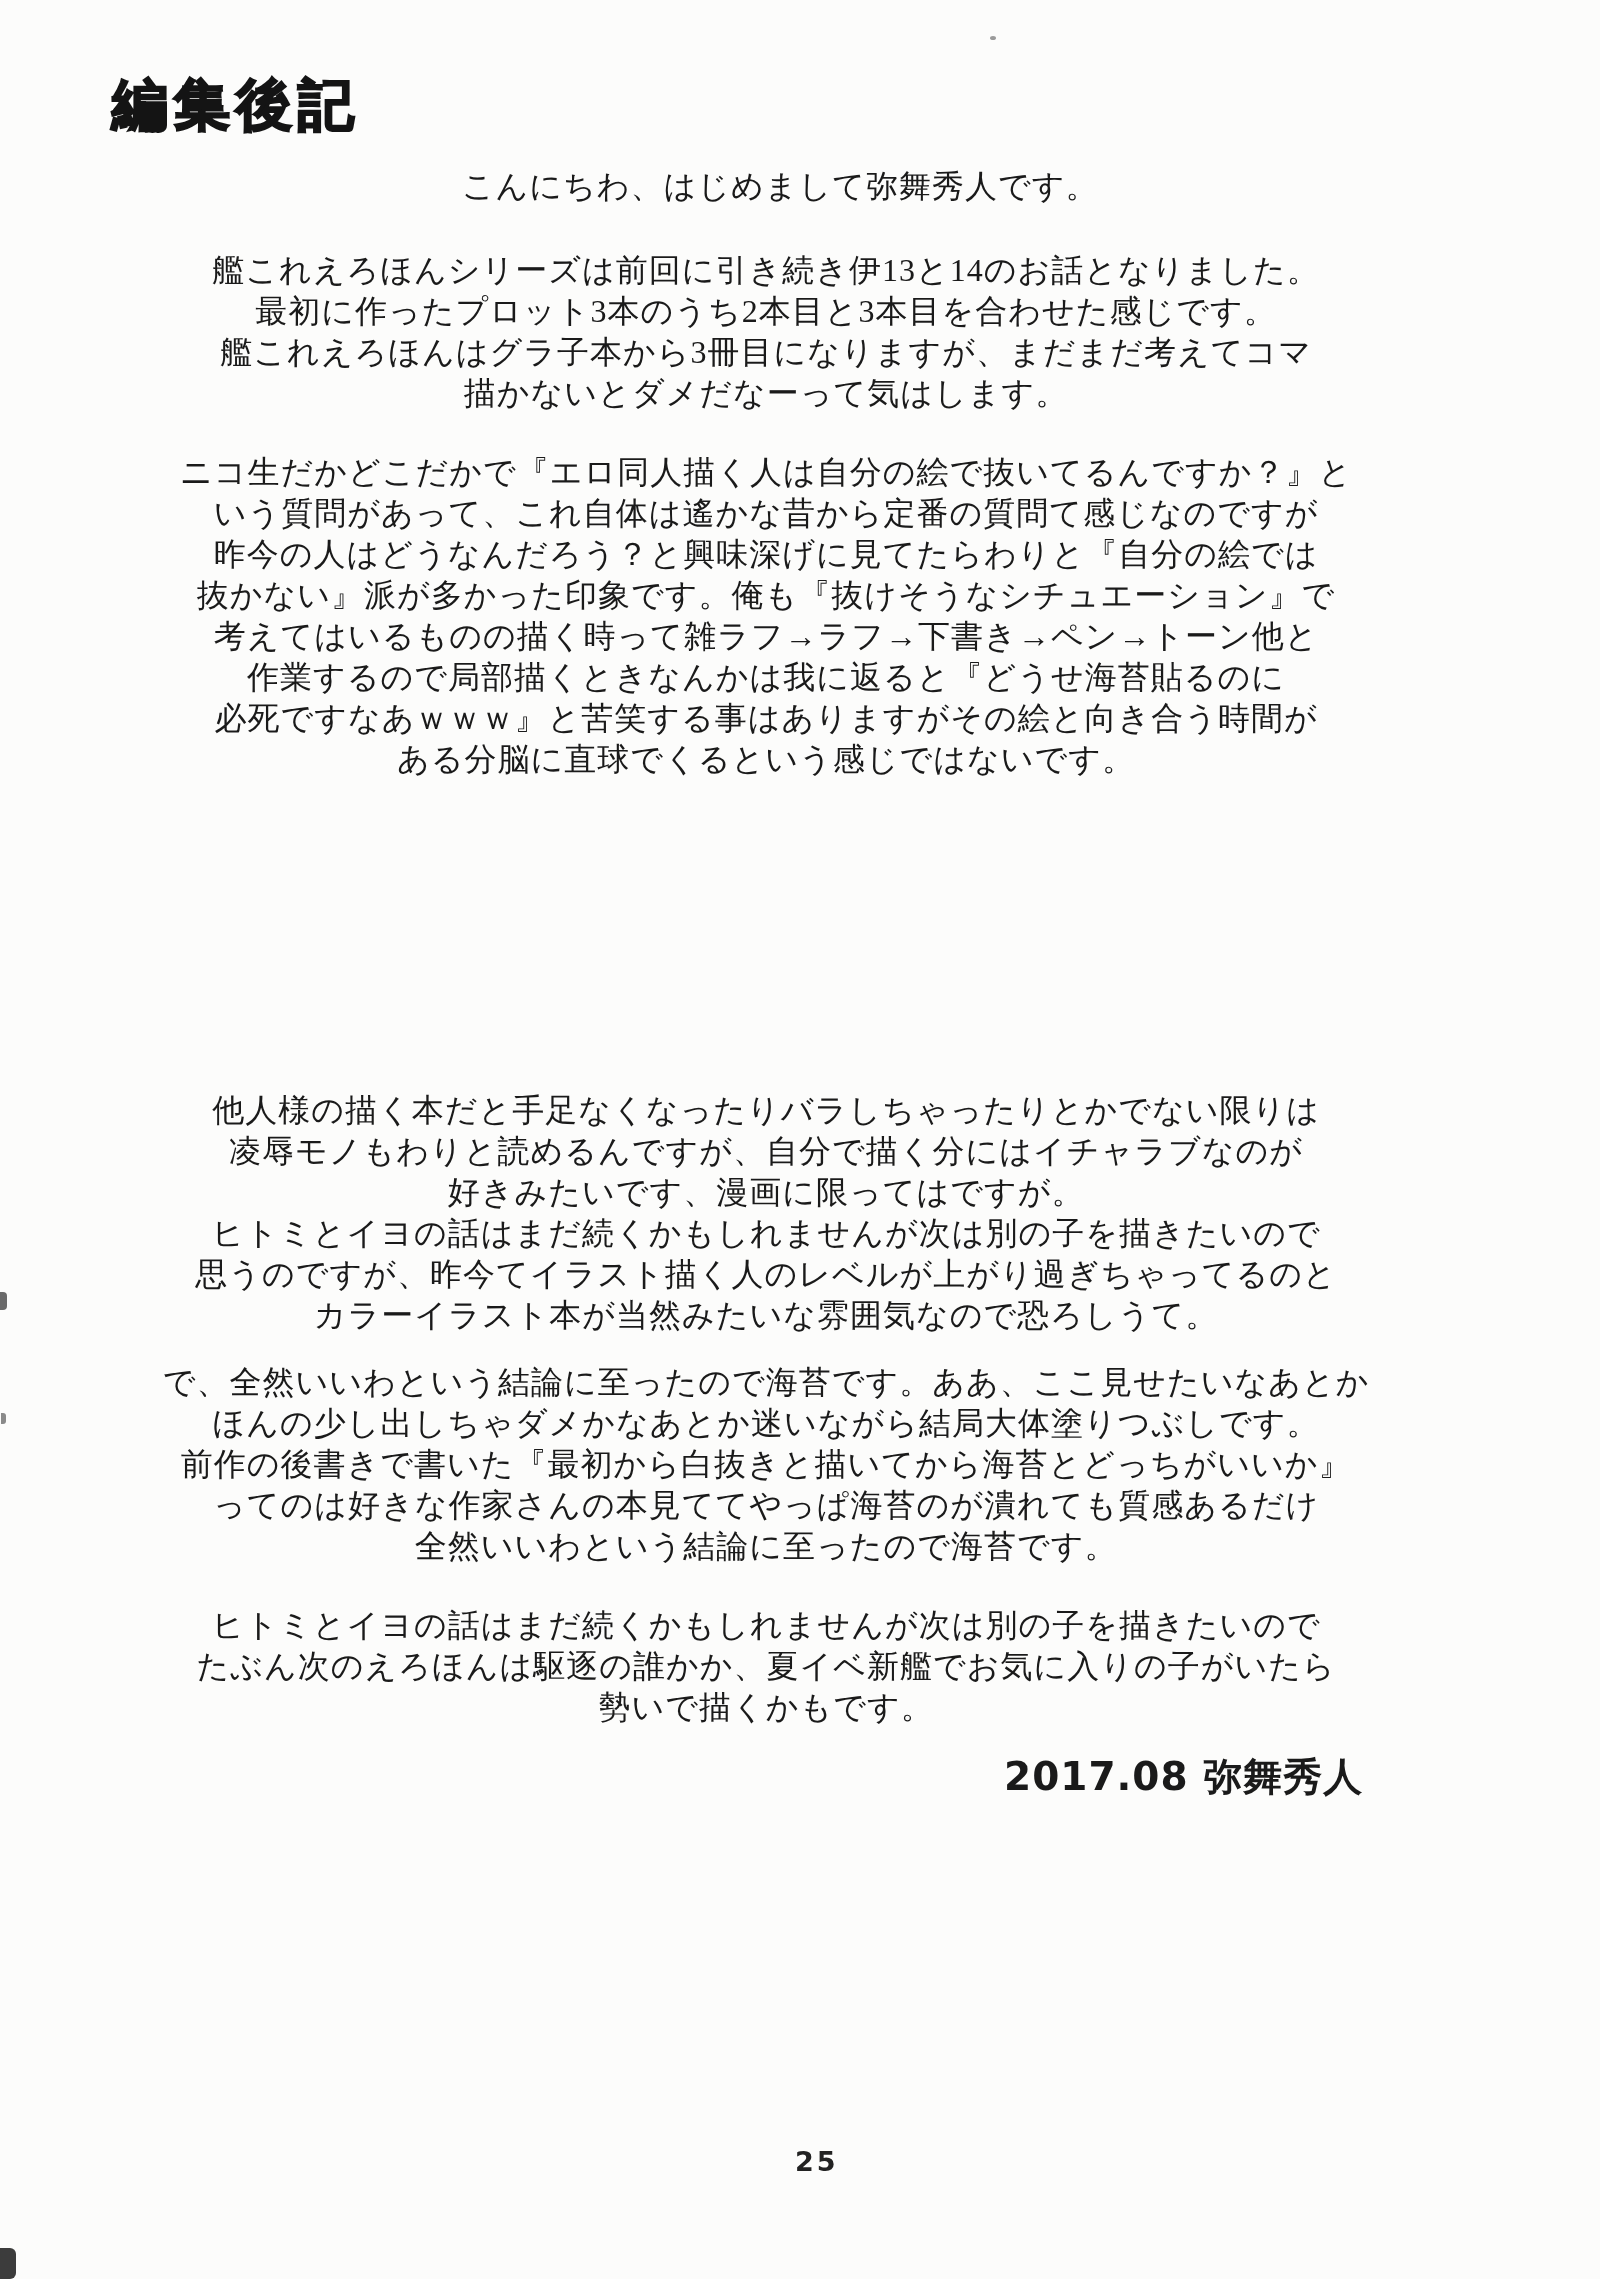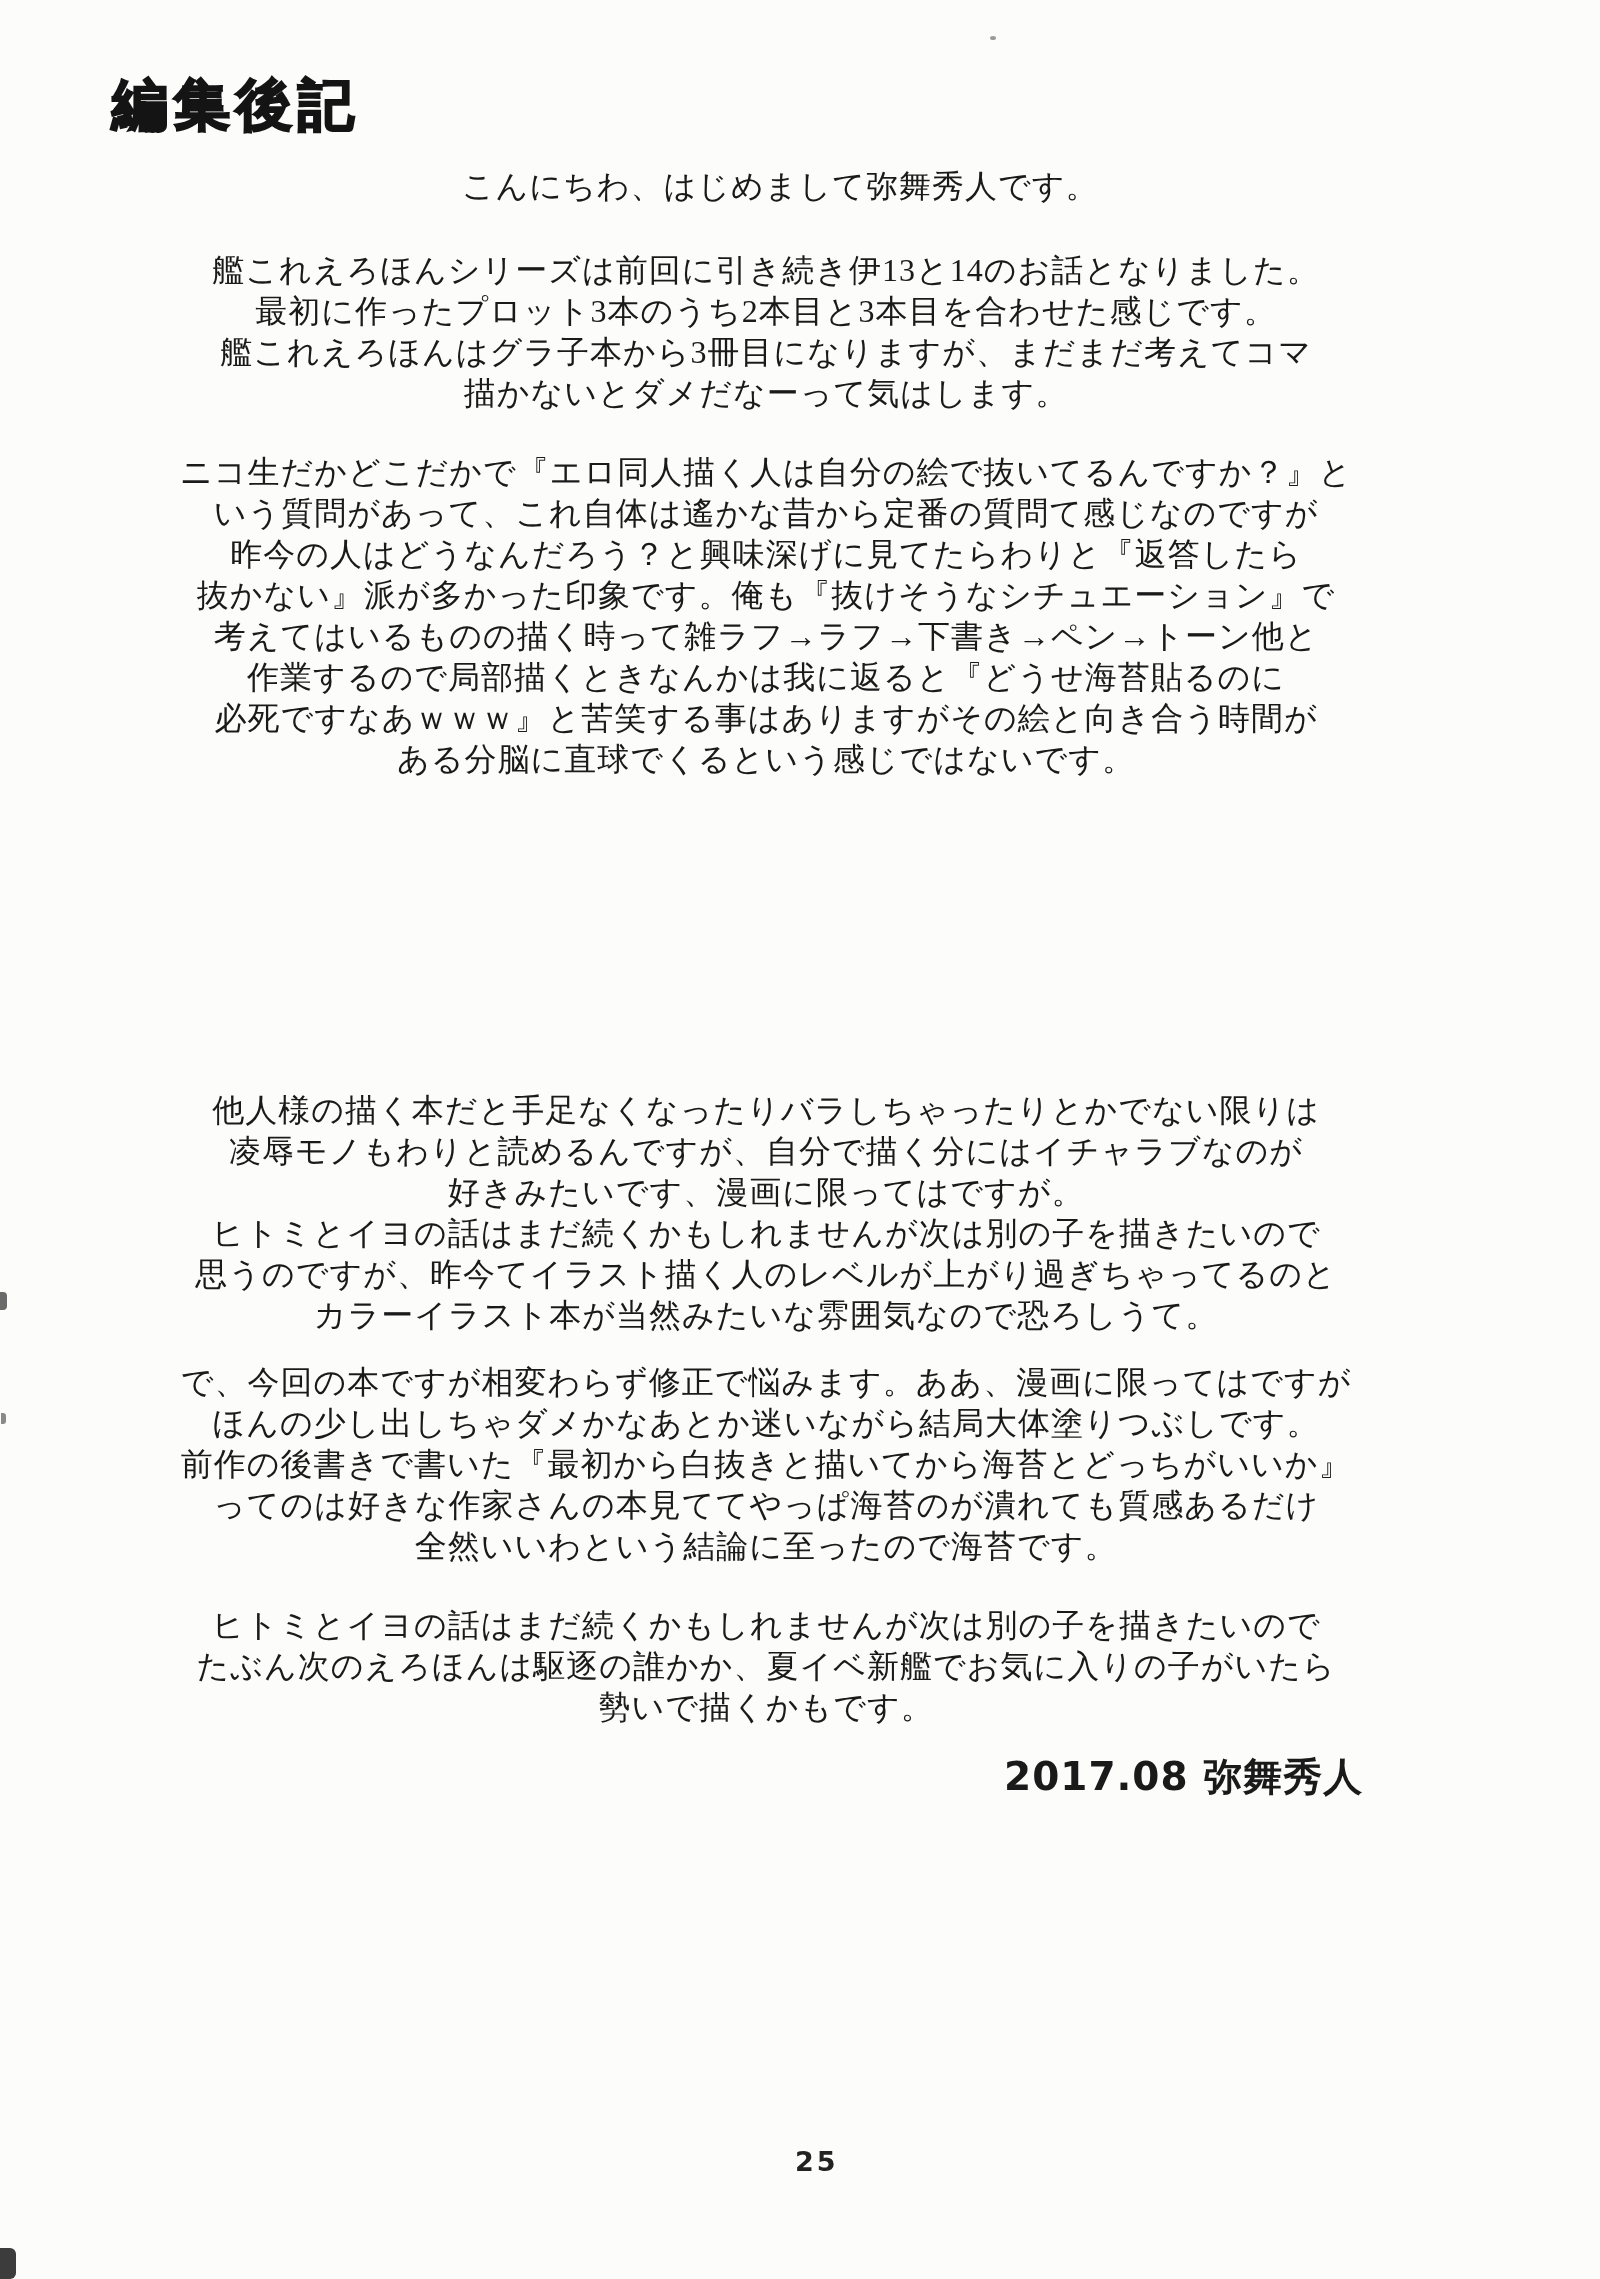--- a/index.html
+++ b/index.html
@@ -92,40 +92,40 @@
   <p class="para" style="top:250px">
     <span class="line">艦これえろほんシリーズは前回に引き続き伊13と14のお話となりました。</span>
     <span class="line">最初に作ったプロット3本のうち2本目と3本目を合わせた感じです。</span>
     <span class="line">艦これえろほんはグラ子本から3冊目になりますが、まだまだ考えてコマ</span>
     <span class="line">描かないとダメだなーって気はします。</span>
   </p>
 
   <p class="para" style="top:452px">
     <span class="line">ニコ生だかどこだかで『エロ同人描く人は自分の絵で抜いてるんですか？』と</span>
     <span class="line">いう質問があって、これ自体は遙かな昔から定番の質問て感じなのですが</span>
-    <span class="line">昨今の人はどうなんだろう？と興味深げに見てたらわりと『返答したら</span>
+    <span class="line">昨今の人はどうなんだろう？と興味深げに見てたらわりと『自分の絵では</span>
     <span class="line">抜かない』派が多かった印象です。俺も『抜けそうなシチュエーション』で</span>
     <span class="line">考えてはいるものの描く時って雑ラフ→ラフ→下書き→ペン→トーン他と</span>
     <span class="line">作業するので局部描くときなんかは我に返ると『どうせ海苔貼るのに</span>
     <span class="line">必死ですなあｗｗｗ』と苦笑する事はありますがその絵と向き合う時間が</span>
     <span class="line">ある分脳に直球でくるという感じではないです。</span>
   </p>
 
 
   <p class="para" style="top:1090px">
     <span class="line">他人様の描く本だと手足なくなったりバラしちゃったりとかでない限りは</span>
     <span class="line">凌辱モノもわりと読めるんですが、自分で描く分にはイチャラブなのが</span>
     <span class="line">好きみたいです、漫画に限ってはですが。</span>
     <span class="line">ヒトミとイヨの話はまだ続くかもしれませんが次は別の子を描きたいので</span>
     <span class="line">思うのですが、昨今てイラスト描く人のレベルが上がり過ぎちゃってるのと</span>
     <span class="line">カラーイラスト本が当然みたいな雰囲気なので恐ろしうて。</span>
   </p>
 
   <p class="para" style="top:1362px">
-    <span class="line">で、今回の本ですが相変わらず修正で悩みます。ああ、漫画に限ってはですが</span>
+    <span class="line">で、全然いいわという結論に至ったので海苔です。ああ、ここ見せたいなあとか</span>
     <span class="line">ほんの少し出しちゃダメかなあとか迷いながら結局大体塗りつぶしです。</span>
     <span class="line">前作の後書きで書いた『最初から白抜きと描いてから海苔とどっちがいいか』</span>
     <span class="line">ってのは好きな作家さんの本見ててやっぱ海苔のが潰れても質感あるだけ</span>
     <span class="line">全然いいわという結論に至ったので海苔です。</span>
   </p>
 
   <p class="para" style="top:1605px">
     <span class="line">ヒトミとイヨの話はまだ続くかもしれませんが次は別の子を描きたいので</span>
     <span class="line">たぶん次のえろほんは駆逐の誰かか、夏イベ新艦でお気に入りの子がいたら</span>
     <span class="line">勢いで描くかもです。</span>

